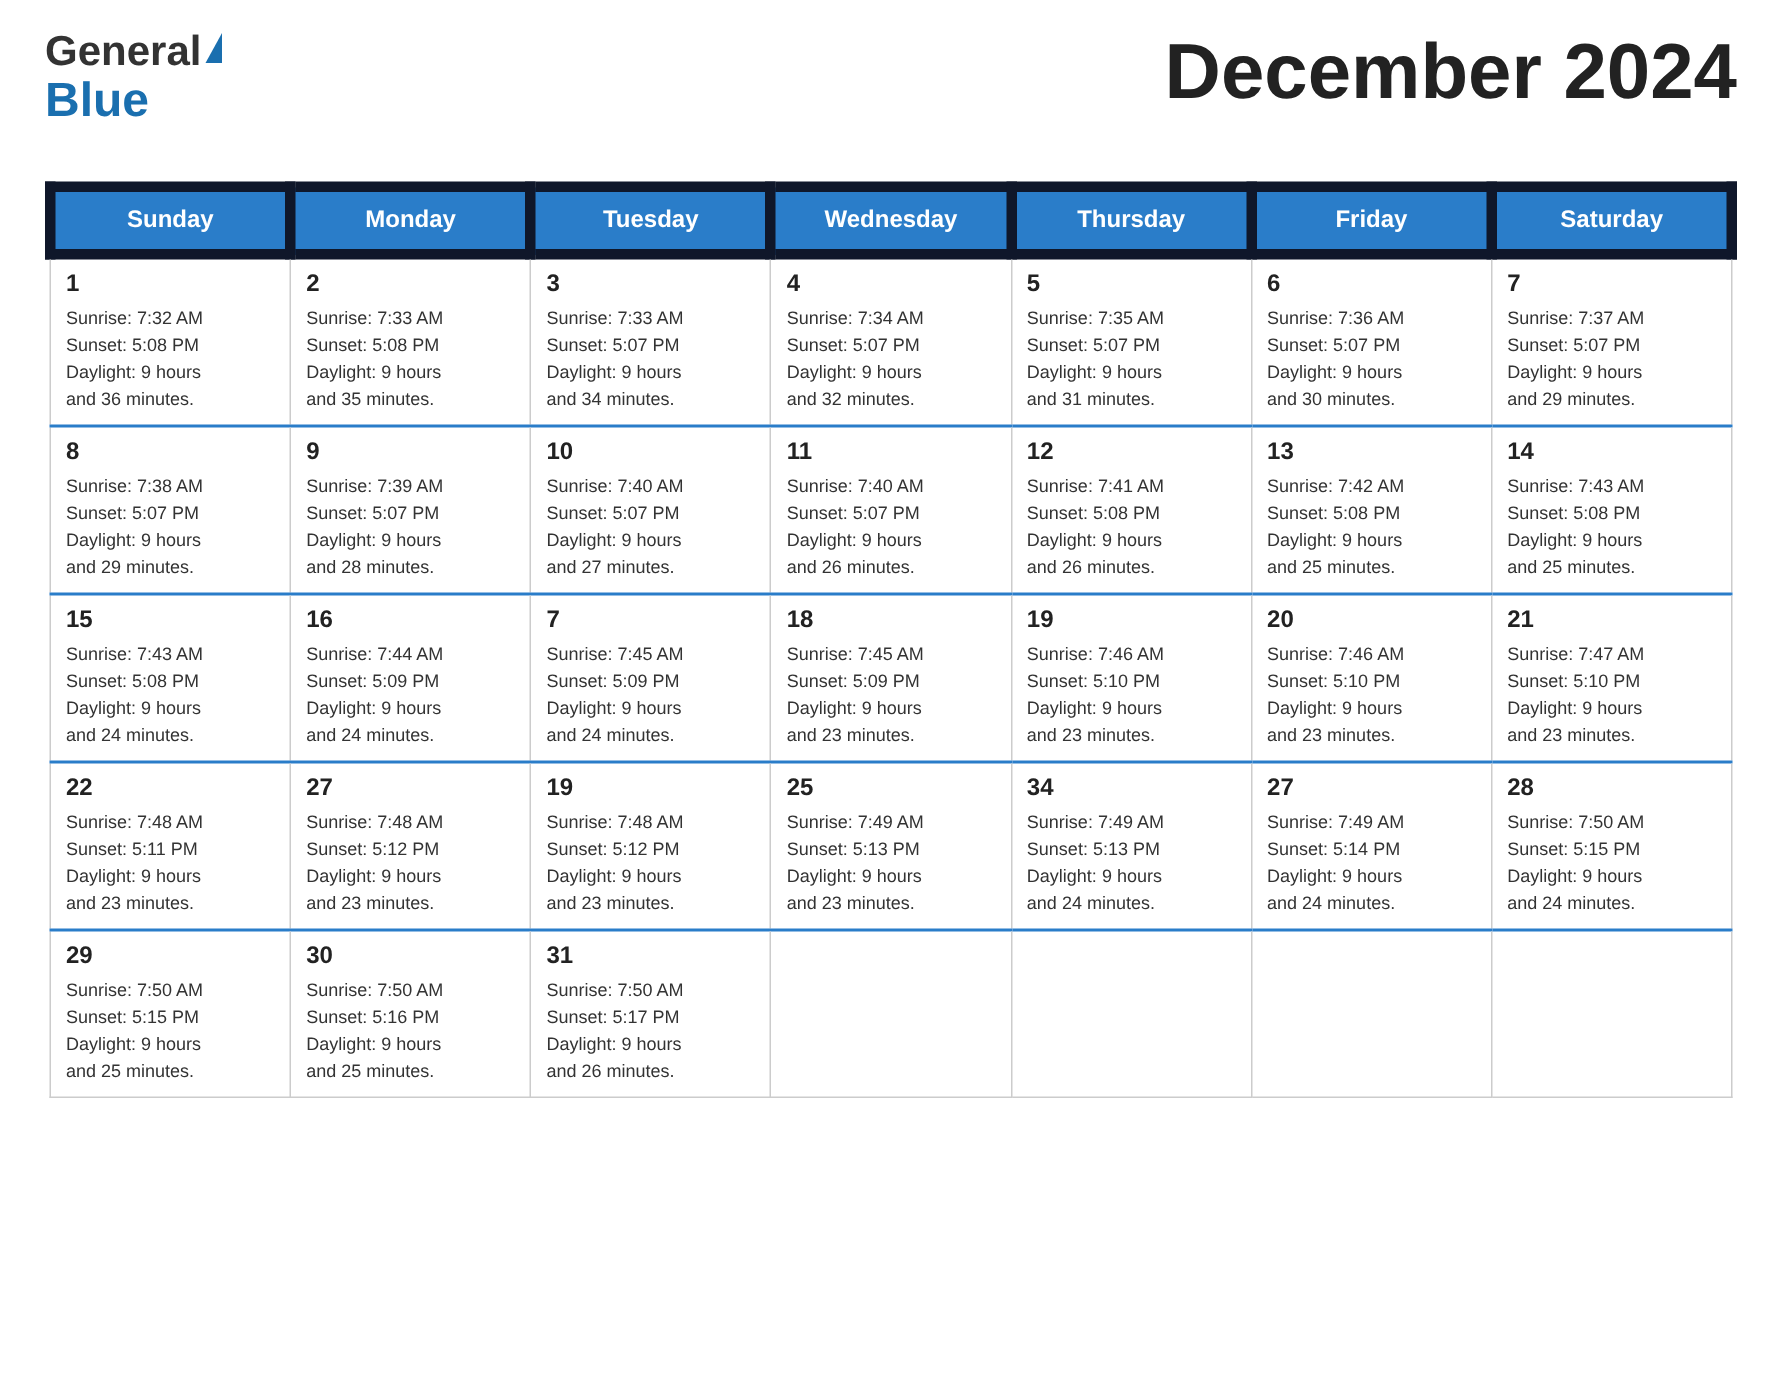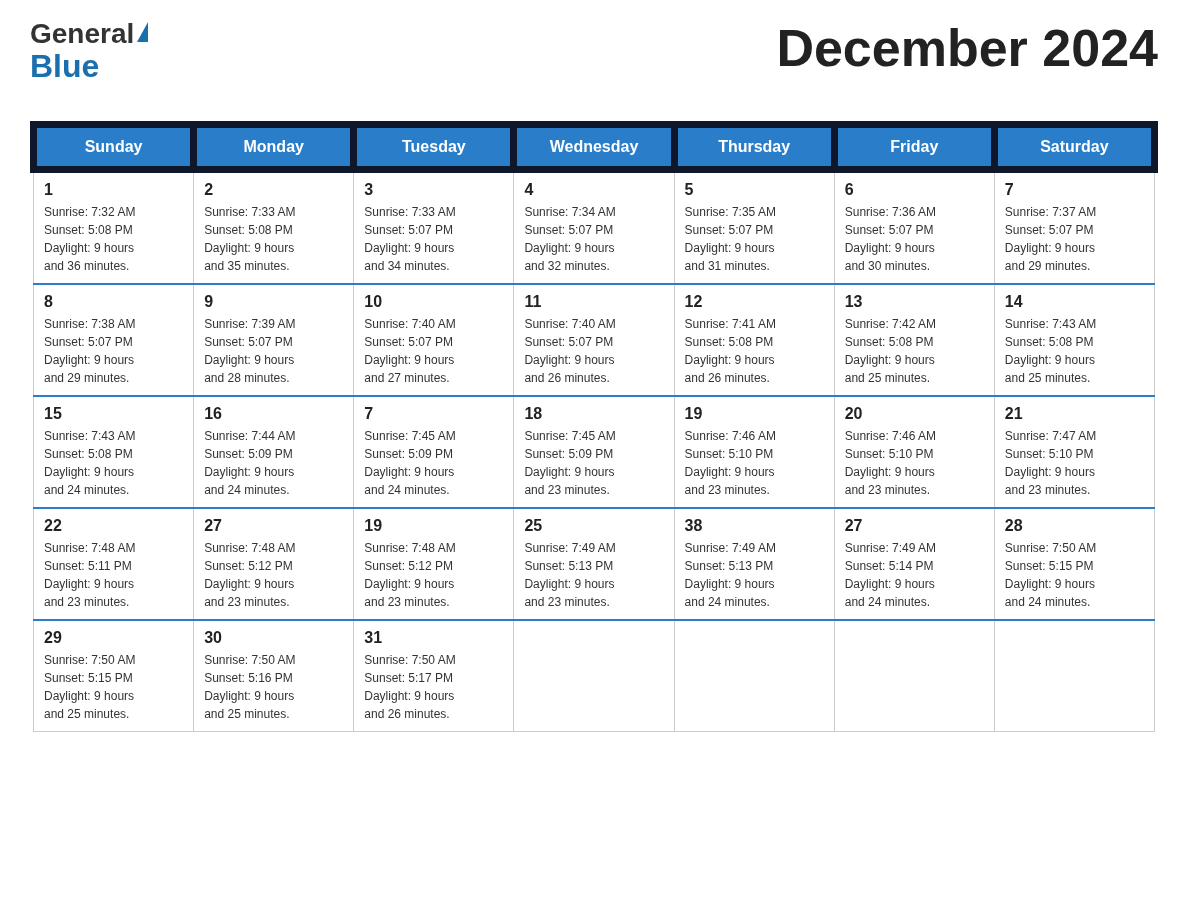--- a/index.html
+++ b/index.html
@@ -210,21 +210,21 @@
       </td>
         <td>
         <span class="day-number">19</span>
         <span class="day-info">Sunrise: 7:48 AM<br>Sunset: 5:12 PM<br>Daylight: 9 hours<br>and 23 minutes.</span>
       </td>
         <td>
         <span class="day-number">25</span>
         <span class="day-info">Sunrise: 7:49 AM<br>Sunset: 5:13 PM<br>Daylight: 9 hours<br>and 23 minutes.</span>
       </td>
         <td>
-        <span class="day-number">38</span>
+        <span class="day-number">34</span>
         <span class="day-info">Sunrise: 7:49 AM<br>Sunset: 5:13 PM<br>Daylight: 9 hours<br>and 24 minutes.</span>
       </td>
         <td>
         <span class="day-number">27</span>
         <span class="day-info">Sunrise: 7:49 AM<br>Sunset: 5:14 PM<br>Daylight: 9 hours<br>and 24 minutes.</span>
       </td>
         <td>
         <span class="day-number">28</span>
         <span class="day-info">Sunrise: 7:50 AM<br>Sunset: 5:15 PM<br>Daylight: 9 hours<br>and 24 minutes.</span>
       </td>

